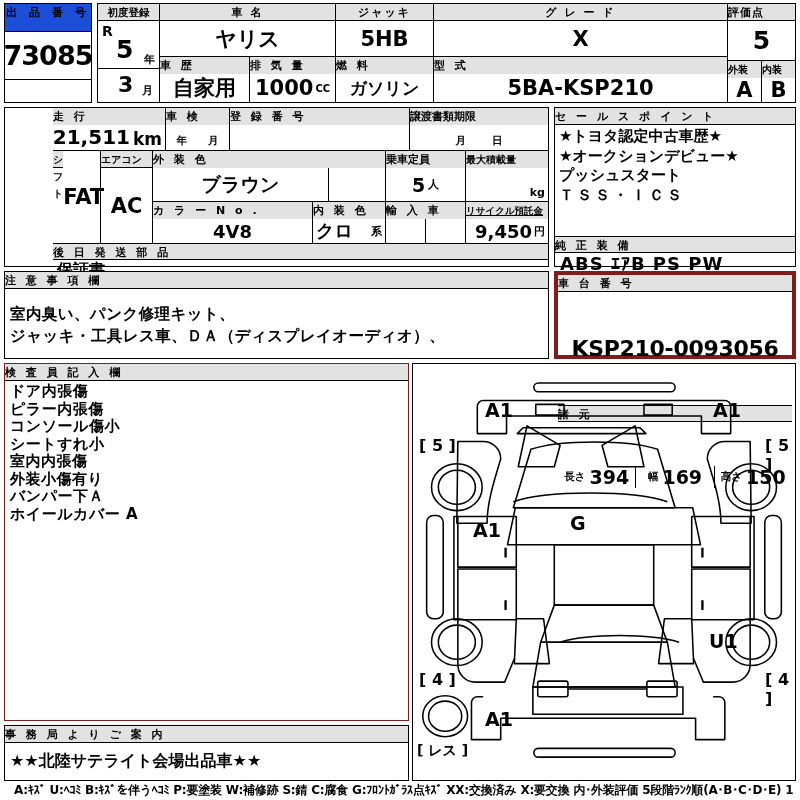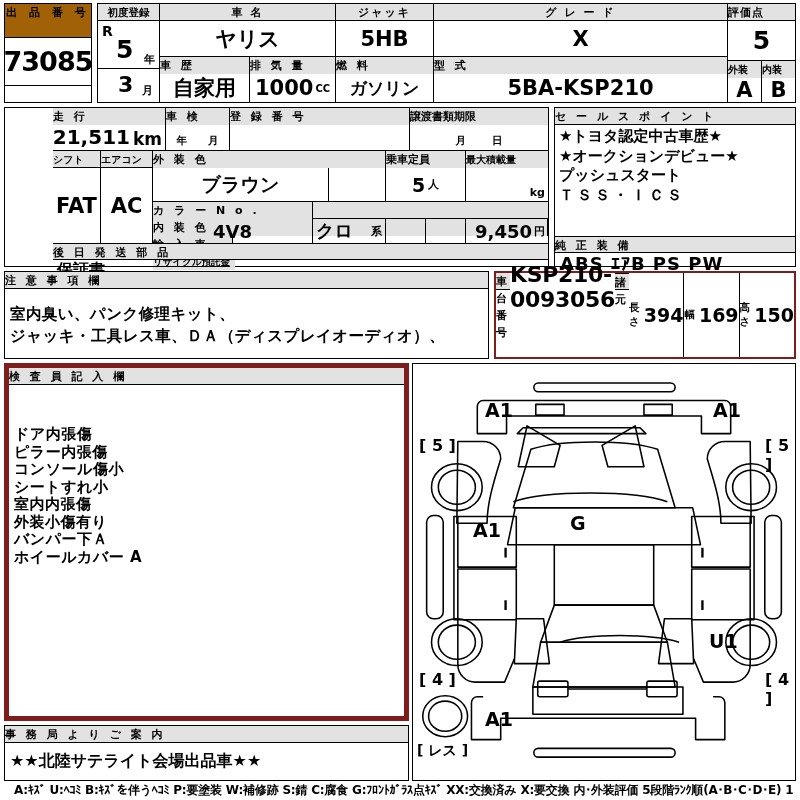--- a/index.html
+++ b/index.html
@@ -16,22 +16,22 @@
   .hd.tight { letter-spacing:1px; }
   .hd.nosp { letter-spacing:0px; }
   .big { font-size:25px; font-weight:bold; }
   .mid { font-size:21px; font-weight:bold; }
 
   .band { margin-bottom:4px; }
 
   
   #blk1 { display:flex; height:100px; }
   #b1-lot { width:88px; border:1px solid #000; display:flex; flex-direction:column; }
-  #b1-lot .lotlabel { background:#a16207; font-size:11px; letter-spacing:4px; text-align:center;
-                      height:34px; line-height:17px; border-bottom:1px solid #000; font-weight:600;}
+  #b1-lot .lotlabel { background:#1d4ed8; font-size:11px; letter-spacing:4px; text-align:center;
+                      height:28px; line-height:17px; border-bottom:1px solid #000; font-weight:600;}
   #b1-lot .lotno { flex:0 0 48px; display:flex; align-items:center; justify-content:center;
                    font-size:27px; font-weight:bold; border-bottom:1px solid #000; letter-spacing:-1px;}
   #b1-lot .lotblank { flex:1; }
 
   #b1-main { flex:1; margin-left:5px; border:1px solid #000; display:flex; }
   #b1-reg { width:62px; border-right:1px solid #000; position:relative; }
   #b1-reg .rh { background:#e2e2e2; font-size:10.5px; height:17px; line-height:17px; text-align:center;
                 border-bottom:1px solid #000; font-weight:600; letter-spacing:0px;}
   #b1-reg .ry { height:48px; position:relative; border-bottom:1px solid #000;}
   #b1-reg .rm { height:32px; position:relative; }
@@ -52,28 +52,28 @@
   #b1-eval { width:68px; border-left:1px solid #000; display:flex; flex-direction:column; }
 
   
   #blk2 { display:flex; height:160px; }
   #b2-left { width:545px; border:1px solid #000; display:flex; flex-direction:column;padding-left:48px; }
   #b2-right { flex:1; margin-left:5px; border:1px solid #000; display:flex; flex-direction:column; }
 
   
   #blk3 { display:flex; height:88px; }
   #b3-left { width:545px; border:1px solid #000; display:flex; flex-direction:column; }
-  #b3-right { flex:1; margin-left:5px; border:2px solid #7f1d1d; display:flex; flex-direction:row; }
+  #b3-right { flex:1; margin-left:5px; border:4px solid #7f1d1d; display:flex; flex-direction:column;gap:44px; }
 
   
   #blk4 { display:flex; height:418px; }
   #b4-left { width:405px; display:flex; flex-direction:column; }
   #b4-right { flex:1; margin-left:3px; border:1px solid #000; position:relative; }
 
-  #insp { flex:1; border:5px solid #7f1d1d; display:flex; flex-direction:column;gap:39px; }
+  #insp { flex:1; border:1px solid #7f1d1d; display:flex; flex-direction:column; }
   #insp .list { flex:1; padding:2px 0 0 5px; text-align:left; }
   #insp .list div { font-size:15px; font-weight:bold; line-height:17.5px; letter-spacing:0.5px;}
 
   #office { margin-top:4px; height:56px; border:1px solid #000; display:flex; flex-direction:column;}
   #office .obody { flex:1; display:flex; align-items:center; padding-left:5px; }
   #office .obody span { font-size:16px; font-weight:bold; }
 
   #legend { position:absolute; left:6px; bottom:1px; width:790px;
             font-size:12px; font-weight:bold; white-space:nowrap; letter-spacing:-0.2px;margin-left:8px;}
 
@@ -214,21 +214,21 @@
           <span style="font-size:10.5px;font-weight:bold;">月</span>
         </div>
         <div style="width:180px;border-right:1px solid #000;"></div>
         <div style="flex:1;display:flex;align-items:flex-end;justify-content:center;gap:26px;padding-bottom:2px;">
           <span style="font-size:10.5px;font-weight:bold;">月</span>
           <span style="font-size:10.5px;font-weight:bold;">日</span>
         </div>
       </div>
 
       <div style="display:flex;flex:1;">
-        <div style="width:48px;border-right:1px solid #000;display:flex;flex-direction:column;">
+        <div style="width:48px;border-right:1px solid #000;display:flex;flex-direction:row;text-align:center;">
           <div class="hd nosp" style="border:none;border-bottom:1px solid #000;line-height:17px;font-size:10px;">シフト</div>
           <div style="flex:1;display:flex;align-items:center;justify-content:center;">
             <span class="mid">FAT</span>
           </div>
         </div>
         <div style="width:52px;border-right:1px solid #000;display:flex;flex-direction:column;">
           <div class="hd nosp" style="border:none;border-bottom:1px solid #000;line-height:17px;font-size:10px;">エアコン</div>
           <div style="flex:1;display:flex;align-items:center;justify-content:center;">
             <span class="mid">AC</span>
           </div>
@@ -248,21 +248,21 @@
             <div style="width:57px;border-right:1px solid #000;"></div>
             <div style="width:80px;border-right:1px solid #000;display:flex;align-items:center;justify-content:center;gap:3px;">
               <span style="font-size:19px;font-weight:bold;">5</span>
               <span style="font-size:11px;font-weight:bold;">人</span>
             </div>
             <div style="width:82px;display:flex;align-items:flex-end;justify-content:flex-end;padding:0 3px 2px 0;">
               <span style="font-size:11px;font-weight:bold;">kg</span>
             </div>
           </div>
 
-          <div style="display:flex;height:17px;background:#e2e2e2;border-bottom:1px solid #000;flex-direction:column;">
+          <div style="display:flex;height:17px;background:#e2e2e2;border-bottom:1px solid #000;">
             <div class="hd" style="width:160px;border:none;border-right:1px solid #000;line-height:17px;">カ ラ ー N o .</div>
             <div class="hd" style="flex:1;border:none;border-right:1px solid #000;line-height:17px;">内 装 色</div>
             <div class="hd" style="width:80px;border:none;border-right:1px solid #000;line-height:17px;">輸 入 車</div>
             <div class="hd nosp" style="width:82px;border:none;line-height:17px;font-size:9.5px;text-decoration:underline;">リサイクル預託金</div>
           </div>
           <div style="display:flex;flex:1;">
             <div style="width:160px;border-right:1px solid #000;display:flex;align-items:center;justify-content:center;">
               <span style="font-size:18px;font-weight:bold;">4V8</span>
             </div>
             <div style="flex:1;border-right:1px solid #000;display:flex;align-items:center;justify-content:center;gap:18px;">

